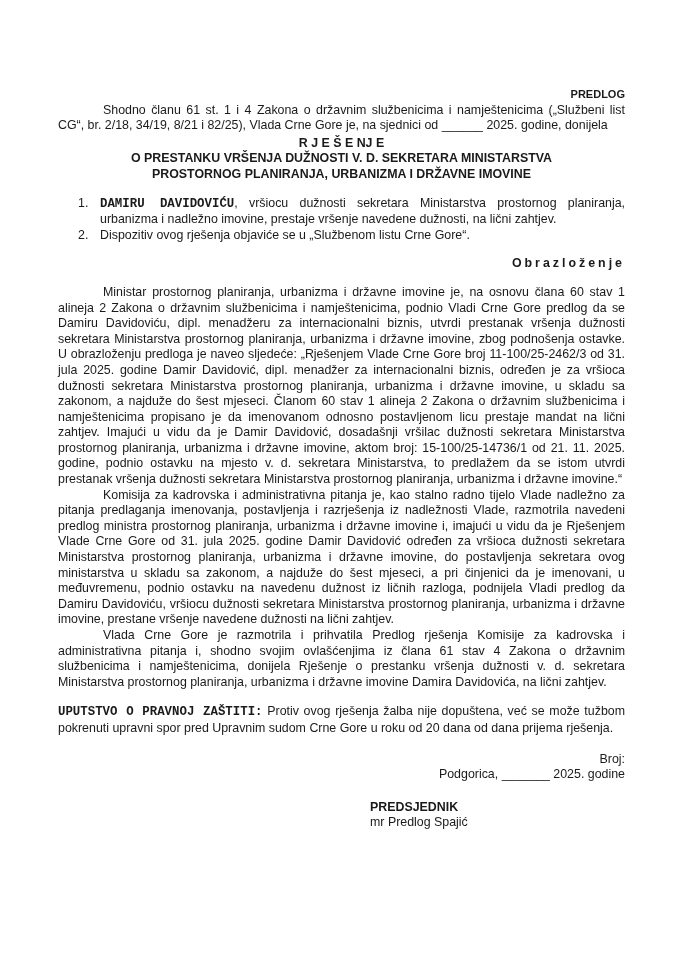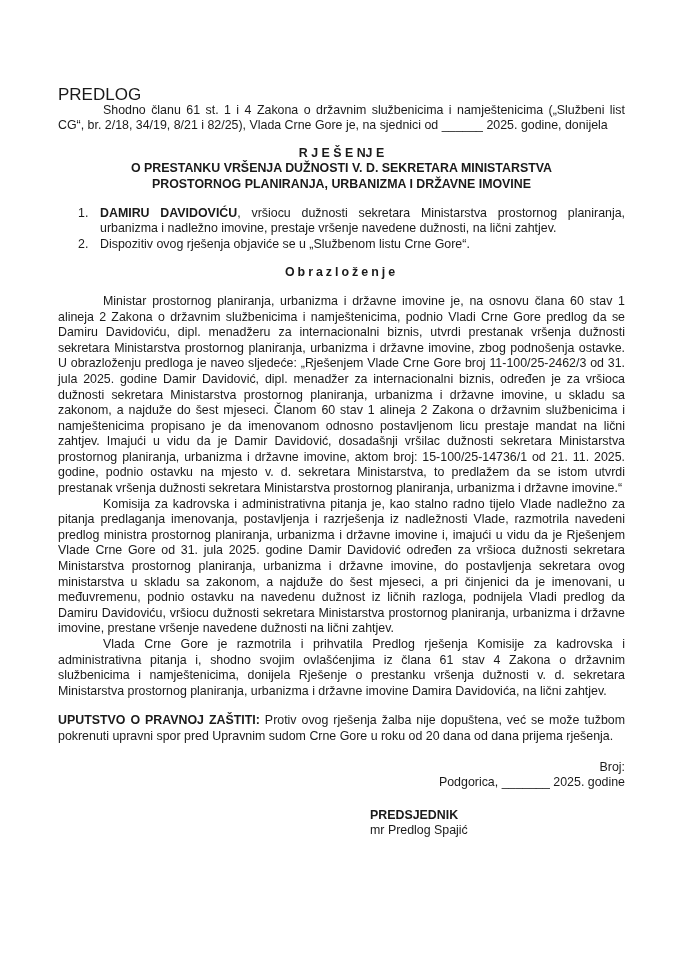--- a/index.html
+++ b/index.html
@@ -1,30 +1,30 @@
 <!DOCTYPE html>
 <html><head>
 <meta charset="utf-8">
 <style>
   html, body { margin: 0; padding: 0; background: #ffffff; }
   body {
     width: 679px; height: 960px; overflow: hidden; position: relative;
     font-family: "Liberation Sans", sans-serif; color: #1a1a1a;
   }
   .page { position: absolute; left: 58px; top: 87px; width: 567px; font-size: 12.4px; line-height: 15.6px; }
-  .predlog { font-weight: normal; font-size: 17px; }
+  .predlog { text-align: right; font-weight: bold; font-size: 11px; }
   .para { text-align: justify; margin: 0; }
   .indent { text-indent: 45px; }
   .center-bold { text-align: center; font-weight: bold; margin: 0; }
-  .spaced { letter-spacing: 3px; }
-  .title-block { margin-top: 12px; }
+  .spaced { letter-spacing: 3px; text-align: right; }
+  .title-block { margin-top: 2px; }
   .list { margin: 13px 0 0 0; padding: 0; list-style: none; }
   .list li { position: relative; padding-left: 42px; text-align: justify; }
   .list li .num { position: absolute; left: 20px; top: 0; }
-  .b { font-weight: bold; }
+  .b { font-weight: bold; font-family: Liberation Mono, monospace; }
   .obraz { margin-top: 13px; margin-bottom: 13px; }
   .uputstvo { margin-top: 14px; }
   .broj { margin-top: 15px; text-align: right; }
   .vlada { text-align: center; font-weight: bold; margin-top: 16px; padding-left: 20px; }
   .sign { margin-top: 17px; margin-left: 312px; }
   .sign .role { font-weight: bold; }
 </style>
 </head>
 <body>
 

